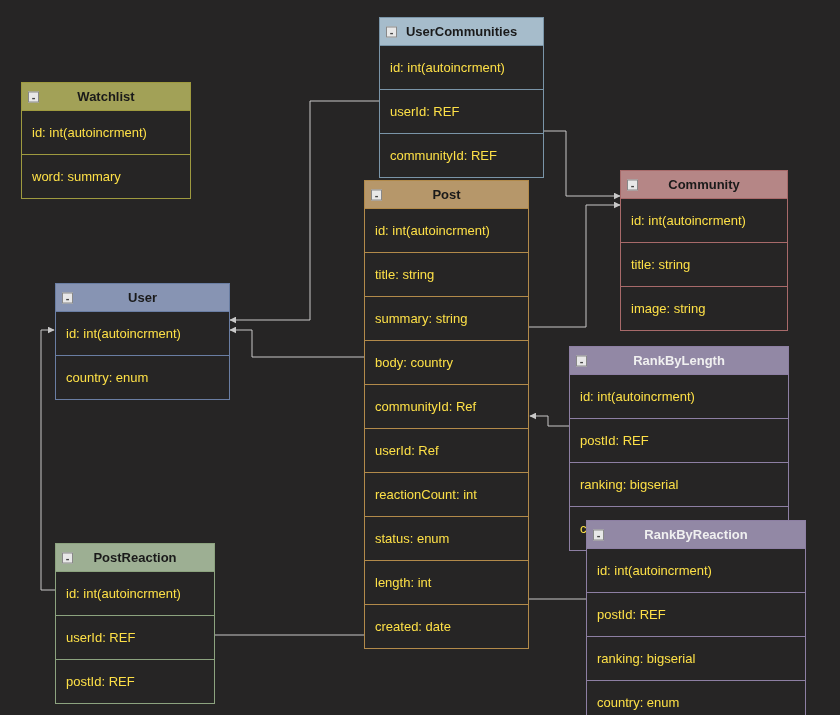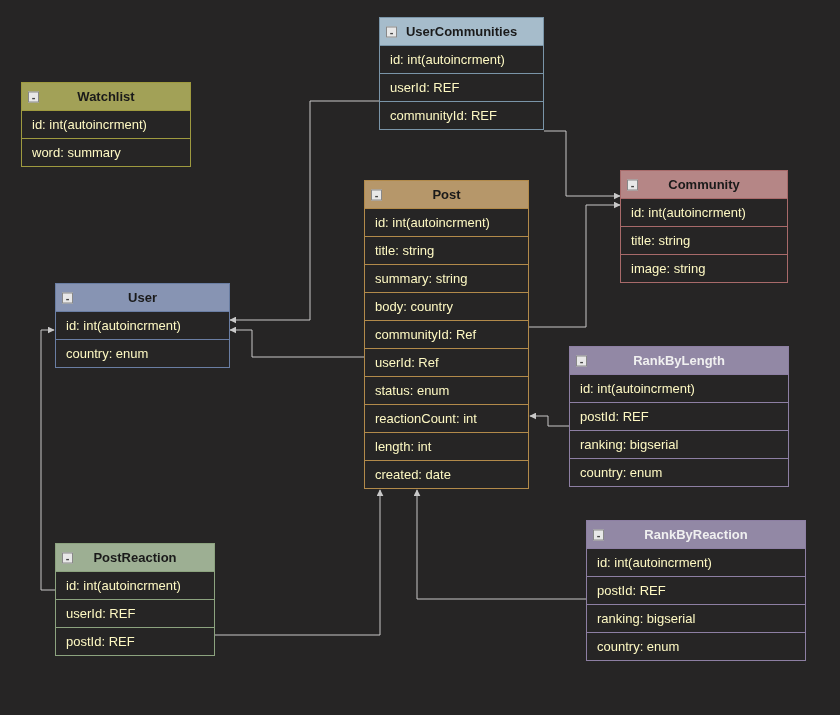--- a/index.html
+++ b/index.html
@@ -34,22 +34,22 @@
     width: 11px;
     height: 11px;
     background: #e8e8e8;
     color: #444;
     font-size: 11px;
     line-height: 9px;
     text-align: center;
     border: 1px solid #888;
   }
   .entity-row {
-    padding: 6px 10px;
-    color: #fef9c3;
+    padding: 14px 10px;
+    color: #fde047;
     border-top: 1px solid;
   }
   .entity-row.key { }
 
   
   .watchlist       { border-color: #9e9a3f; }
   .watchlist .entity-header { background: #a2a157; color:#1a1a1a; }
   .watchlist .entity-row    { border-color: #9e9a3f; }
 
   .user            { border-color: #6a7ea3; }
@@ -148,22 +148,22 @@
   <div class="entity-header">
     <span class="collapse-icon">-</span>
     <span>Post</span>
   </div>
   <div class="entity-row key">id: int(autoincrment)</div>
   <div class="entity-row">title: string</div>
   <div class="entity-row">summary: string</div>
   <div class="entity-row">body: country</div>
   <div class="entity-row">communityId: Ref</div>
   <div class="entity-row">userId: Ref</div>
+  <div class="entity-row">reactionCount: int</div>
   <div class="entity-row">status: enum</div>
-  <div class="entity-row">reactionCount: int</div>
   <div class="entity-row">length: int</div>
   <div class="entity-row">created: date</div>
 </div>
 
 <div class="entity community" style="left:620px; top:170px; width:168px;">
   <div class="entity-header">
     <span class="collapse-icon">-</span>
     <span>Community</span>
   </div>
   <div class="entity-row key">id: int(autoincrment)</div>

